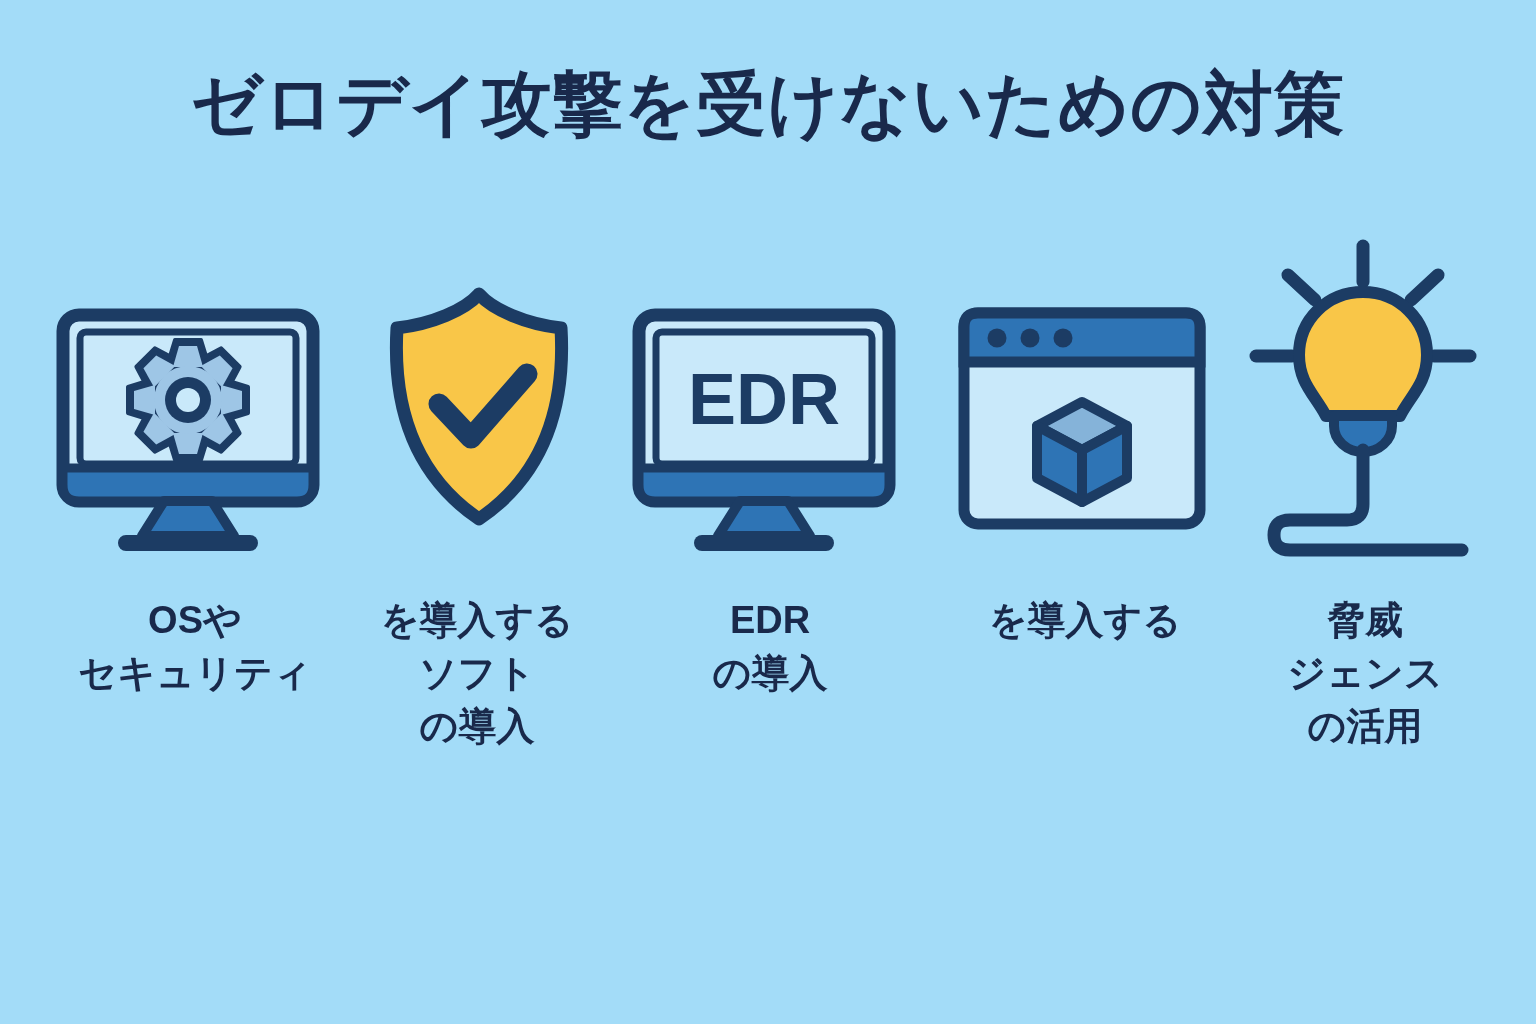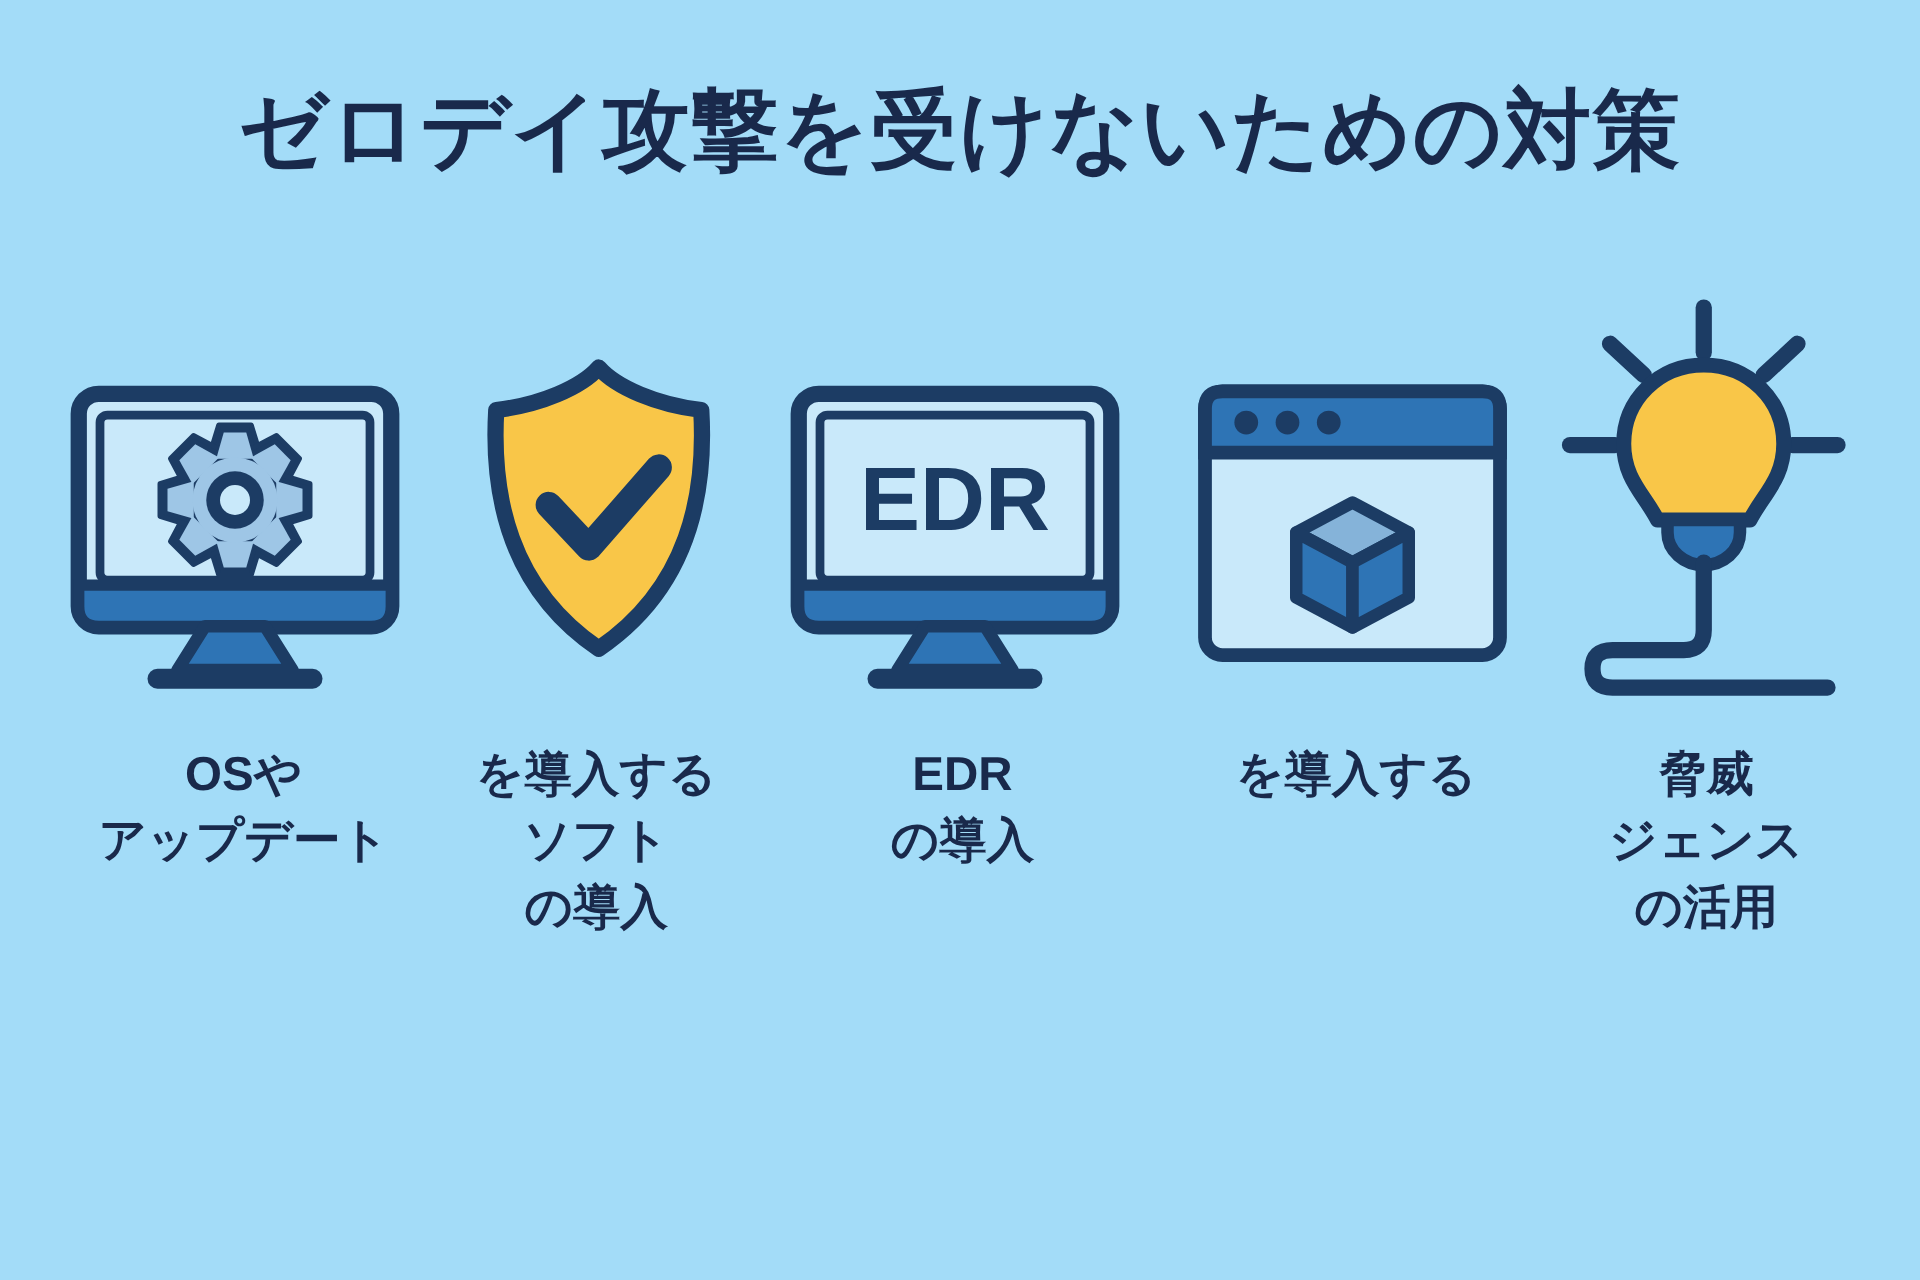--- a/index.html
+++ b/index.html
@@ -121,21 +121,21 @@
       <line x1="8" y1="120" x2="44" y2="120"></line>
       <line x1="186" y1="120" x2="222" y2="120"></line>
     </g>
     <path d="M115 56 C 151 56 179 84 179 119 C 179 147 163 159 152 180 L 78 180 C 67 159 51 147 51 119 C 51 84 79 56 115 56 Z" fill="#F9C648" stroke="#1C3C64" stroke-width="12" stroke-linejoin="round"></path>
     <path d="M86 180 H144 V190 A29 26 0 0 1 86 190 Z" fill="#2E74B5" stroke="#1C3C64" stroke-width="10" stroke-linejoin="round"></path>
     <path d="M115 214 V268 Q115 284 99 284 H42 Q26 284 26 299 Q26 314 42 314 H214" fill="none" stroke="#1C3C64" stroke-width="13" stroke-linecap="round"></path>
   </svg>
 
   <div class="label label-1">
     <div>OSや</div>
-    <div>アップデート</div>
+    <div>セキュリティ</div>
   </div>
 
   <div class="label label-2">
     <div>を導入する</div>
     <div>ソフト</div>
     <div>の導入</div>
   </div>
 
   <div class="label label-3">
     <div>EDR</div>

